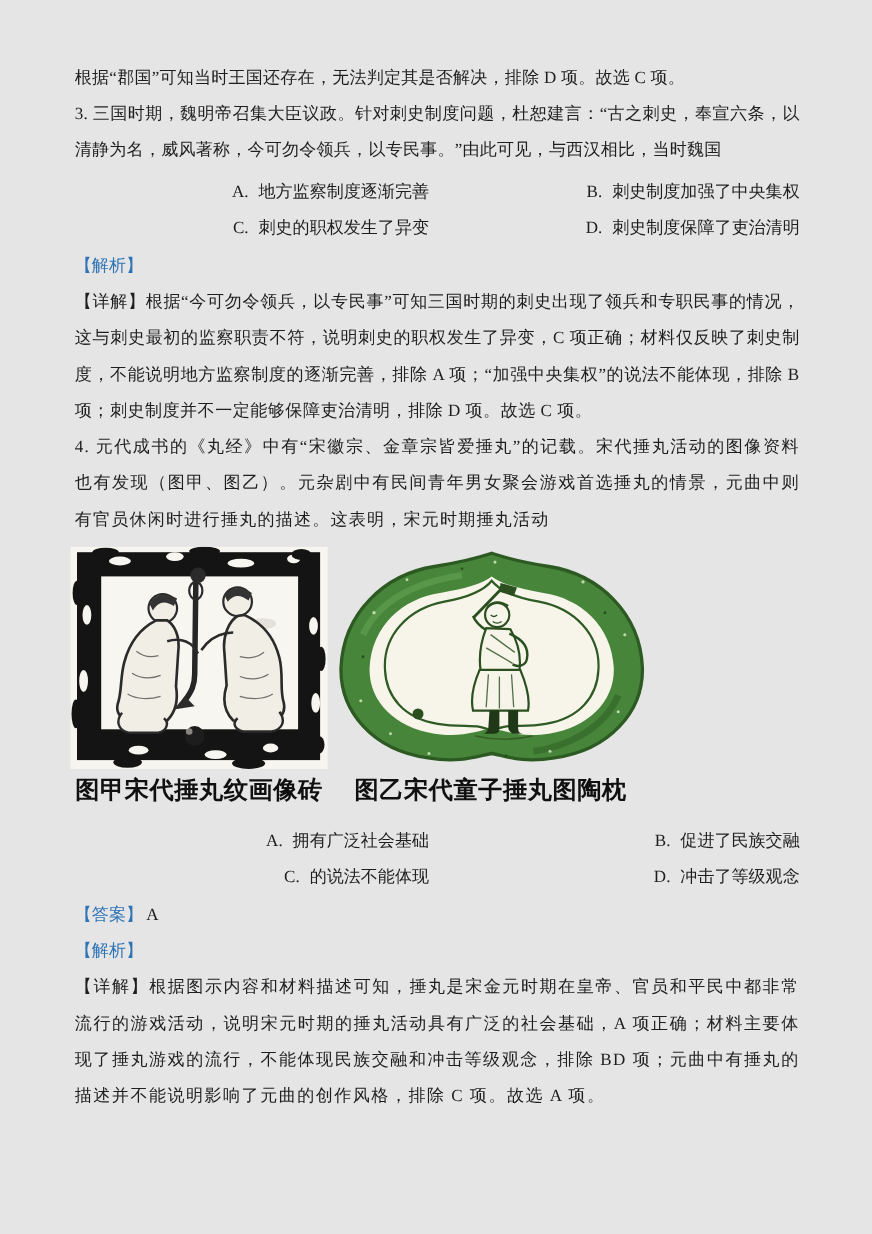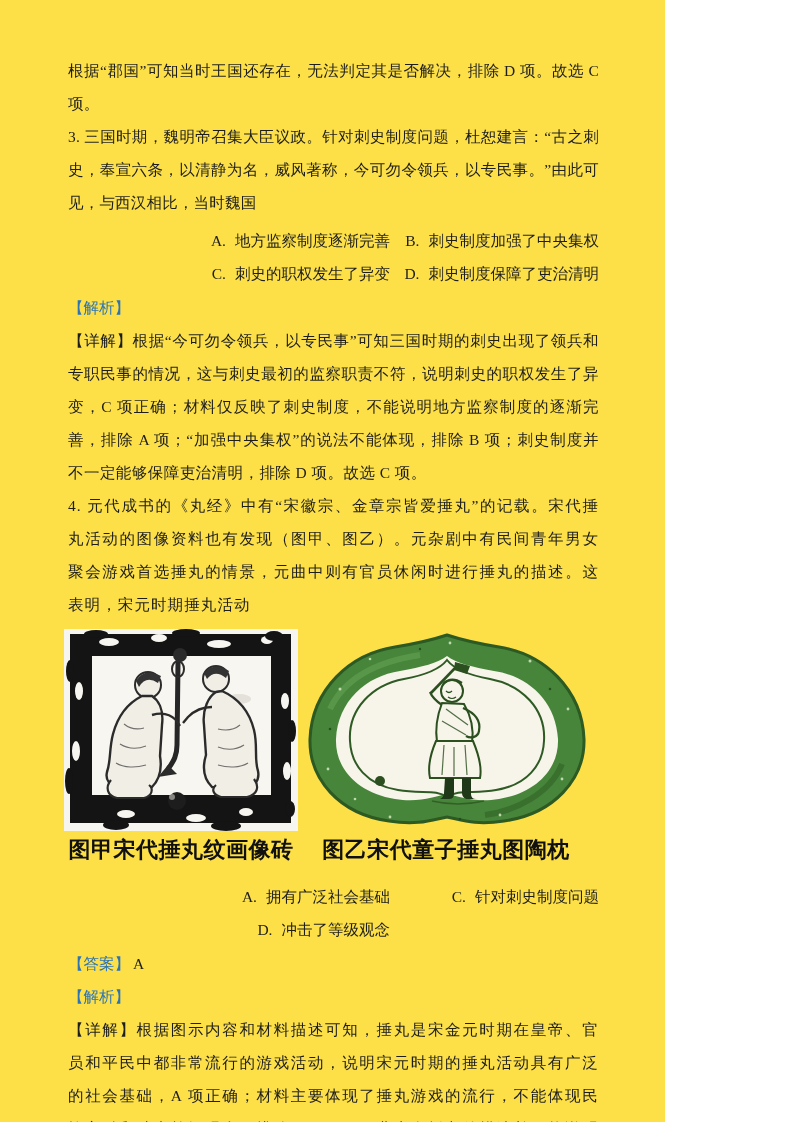--- a/index.html
+++ b/index.html
@@ -1,19 +1,19 @@
 <!DOCTYPE html>
 <html style="--blue: #2e74b5; --ink: #1e1e1e; --pillow: #2e5a24; --rubbing: #141414;"><head>
 <meta charset="utf-8">
 <style>
   html,body { margin:0; padding:0; background:#ffffff; }
   .page {
     position:relative;
-    width:665px; height:1122px;
-    background:#fde047;
+    width:793px; height:1122px;
+    background:#e5e5e5;
     overflow:hidden;
     font-family:"Liberation Serif","DejaVu Serif",serif;
     color:var(--ink,#1e1e1e);
   }
   .doc { padding:54px 66px 0 68px; font-size:15.5px; line-height:33px; text-align:justify; }
   .doc p { margin:0; }
   .ls02 { letter-spacing:0.2px; }
   .ls04 { letter-spacing:0.45px; }
   .ls11 { letter-spacing:1.1px; }
   .ls13 { letter-spacing:1.35px; }
@@ -157,21 +157,22 @@
           <path d="M162 149 l9 0 l0 16 q0 5 5 5 l-10 0 q-4 -2 -4 -6 Z" fill="#1f3818"></path>
           <path d="M132 172 q26 6 52 0" fill="none" stroke="#2b4f1f" stroke-width="1.4" opacity="0.7"></path>
         </svg>
         <div class="fig-caption">图乙宋代童子捶丸图陶枕</div>
       </div>
 
     </div>
 
     <div class="opts" style="margin-top:0;font-family:Liberation Serif, serif;">
       <div class="opt"><span class="opt-label">A.</span><span>拥有广泛社会基础</span></div>
-      <div class="opt"><span class="opt-label">C.</span><span>针对刺史制度问题</span></div>
+      <div class="opt"><span class="opt-label">B.</span><span>促进了民族交融</span></div>
+      <div class="opt"><span class="opt-label">C.</span><span>的说法不能体现</span></div>
       <div class="opt"><span class="opt-label">D.</span><span>冲击了等级观念</span></div>
     </div>
 
     <p><span class="blue">【答案】</span><span class="ans-letter">A</span></p>
 
     <p><span class="blue">【解析】</span></p>
 
     <p class="ls13"><span>【详解】</span><span>根据图示内容和材料描述可知，捶丸是宋金元时期在皇帝、官员和平民中都非常流行的游戏活动，说明宋元时期的捶丸活动具有广泛的社会基础，A 项正确；材料主要体现了捶丸游戏的流行，不能体现民族交融和冲击等级观念，排除 BD 项；元曲中有捶丸的描述并不能说明影响了元曲的创作风格，排除 C 项。故选 A 项。</span></p>
 
   </div>

